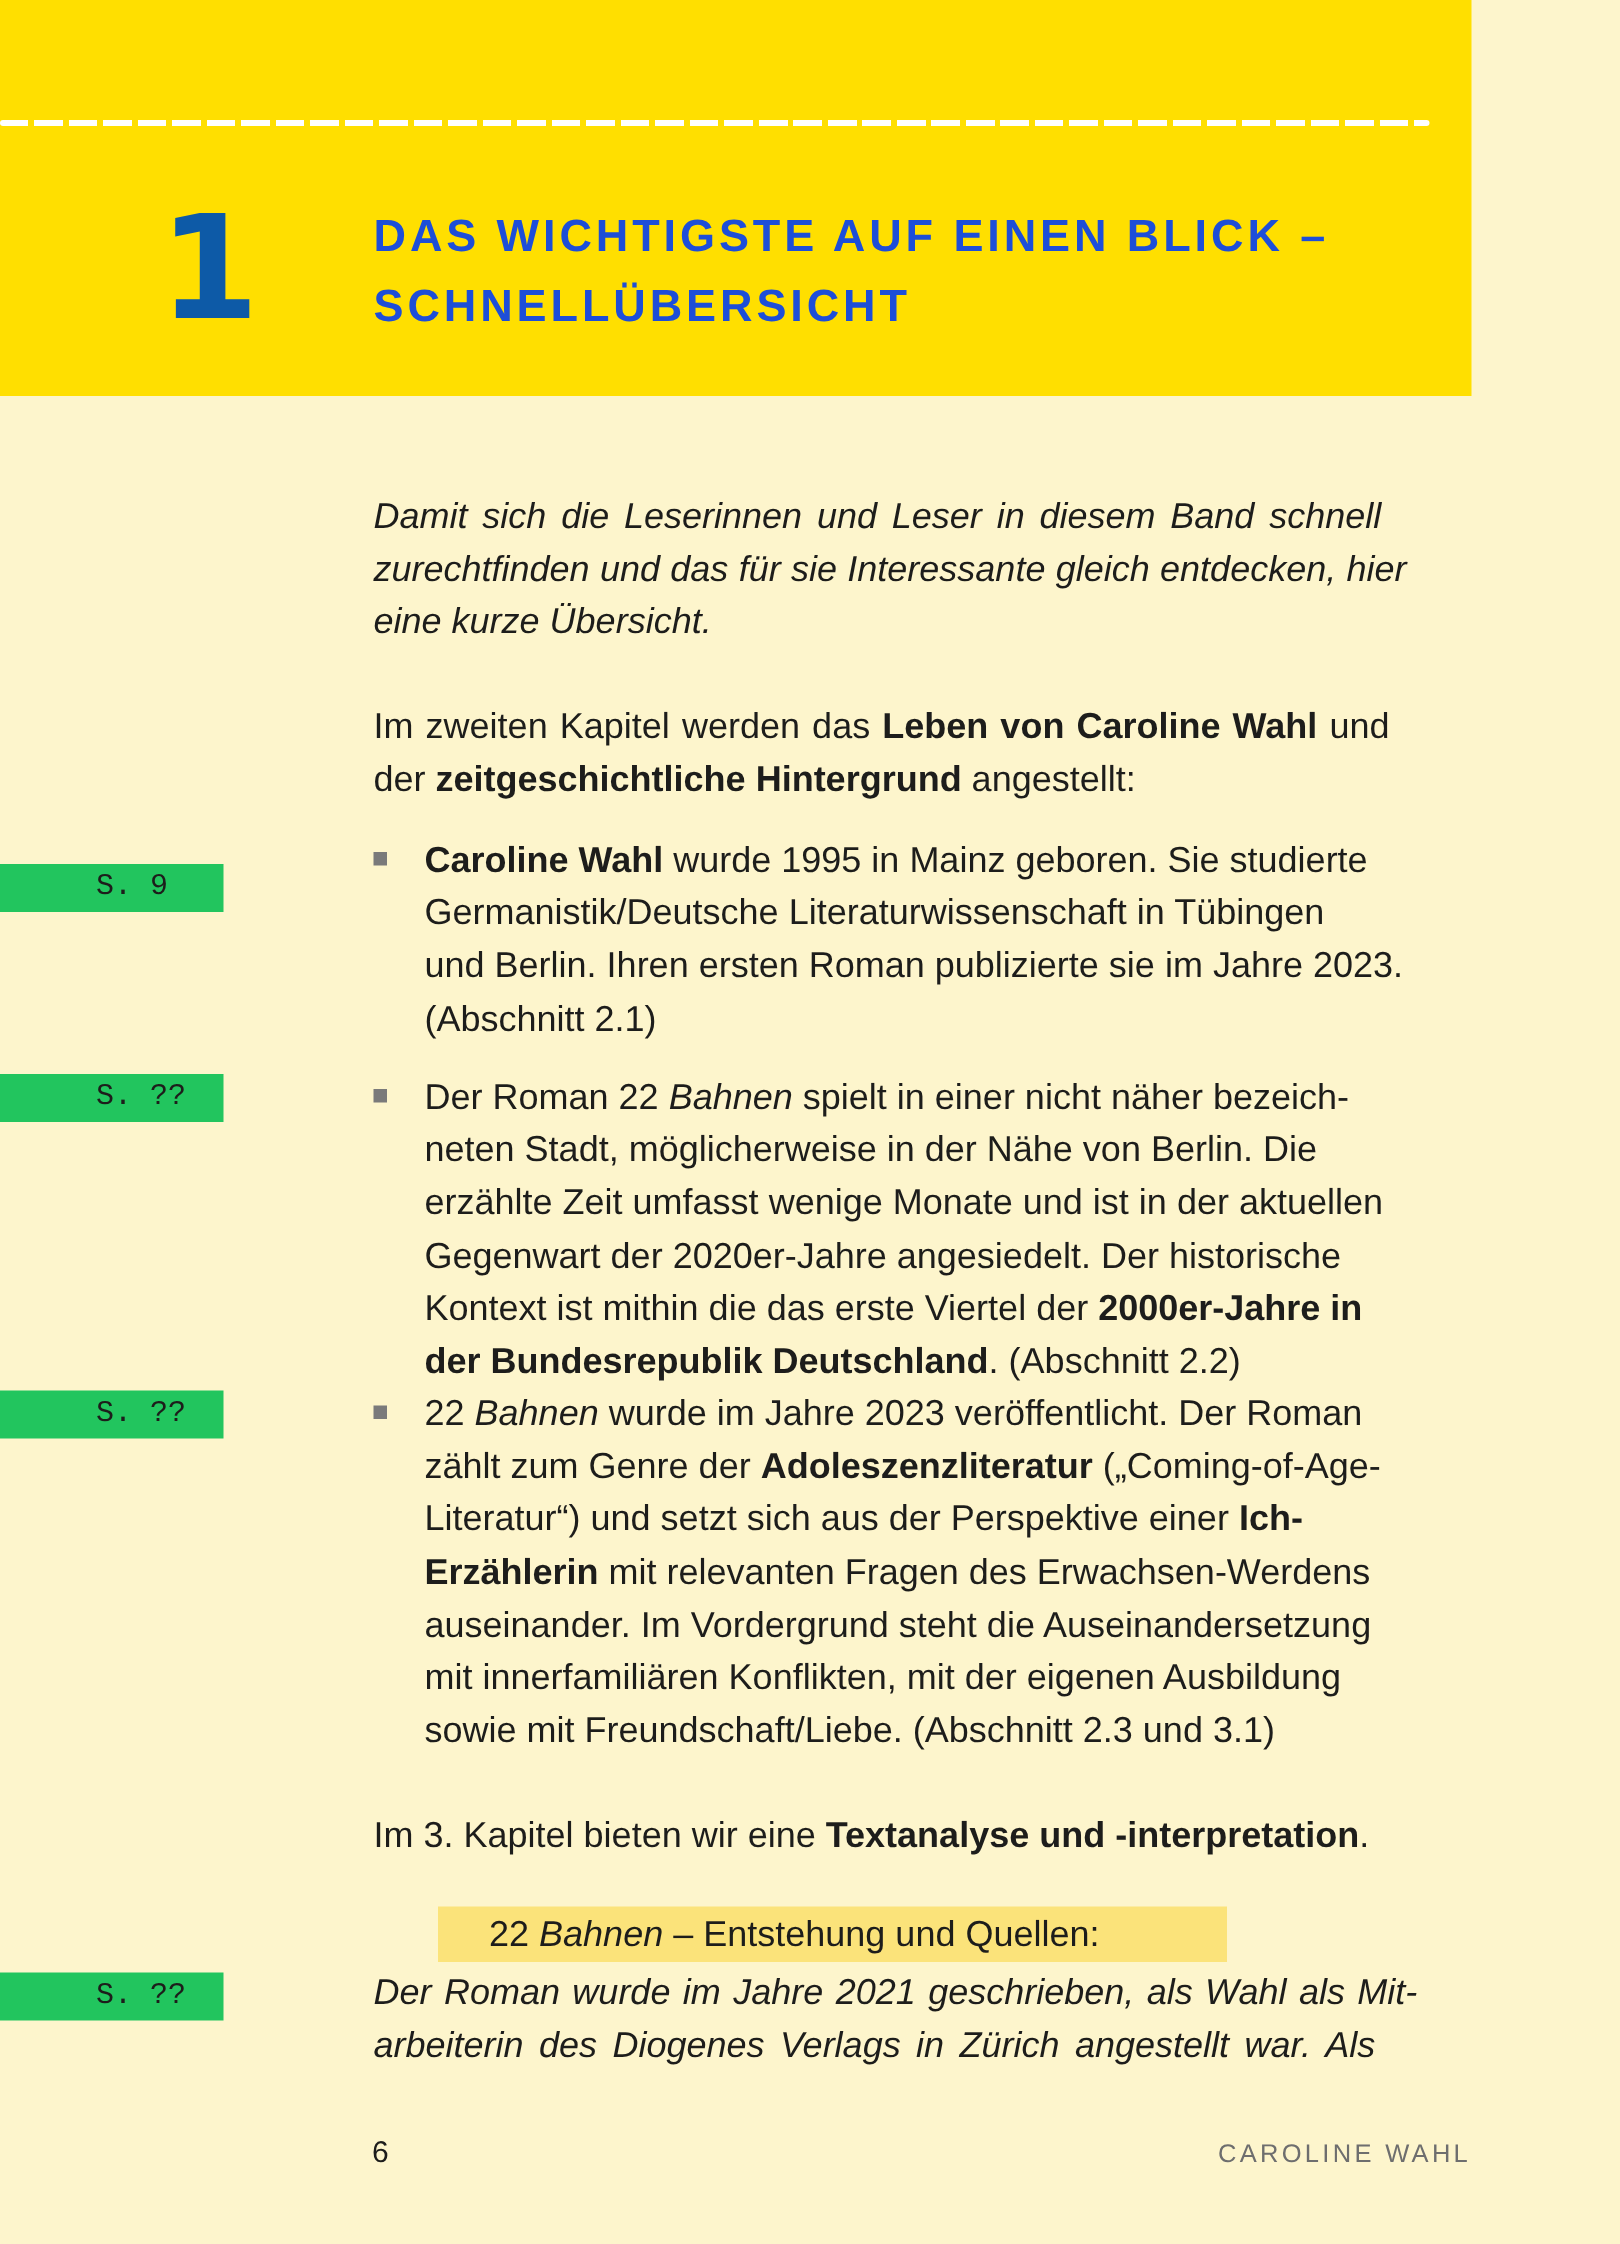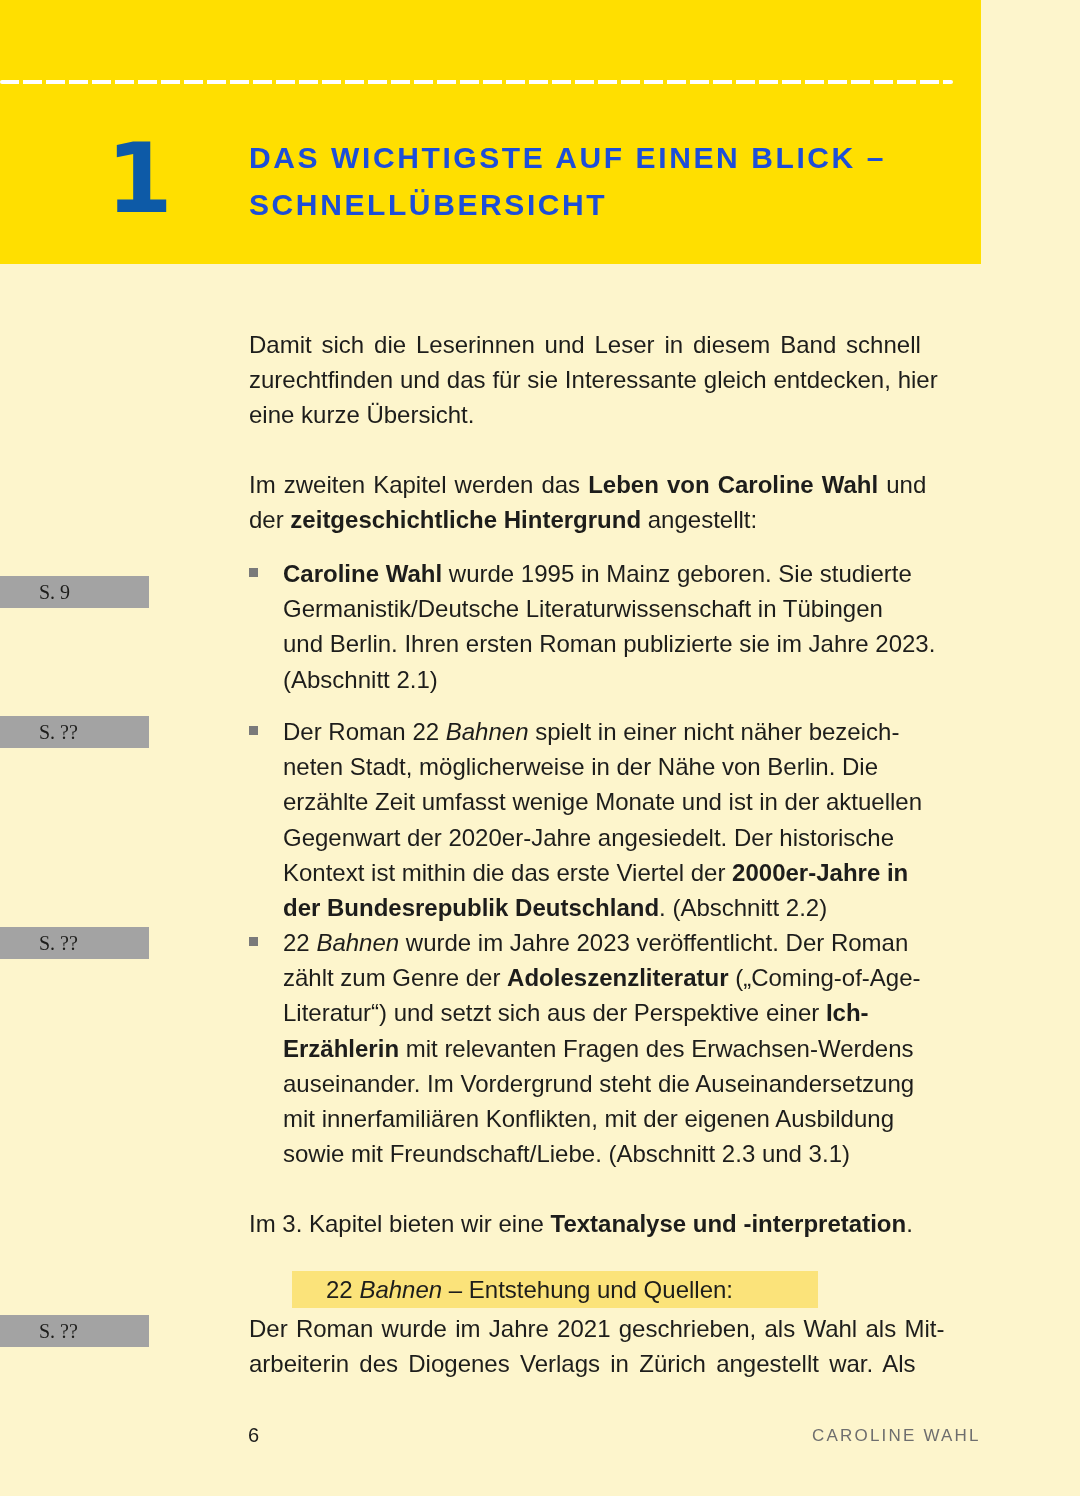--- a/index.html
+++ b/index.html
@@ -61,37 +61,37 @@
     .chapter-title span { display: block; white-space: nowrap; }
 
     .text-block {
       position: absolute;
       left: 249px;
       width: 736px;
       font-size: 24px;
       line-height: 35px;
       color: #1d1d1b;
     }
-    .justify { text-align: justify; text-align-last: left; }
+    .justify { text-align: justify; text-align-last: left; font-style: italic; }
     .line { display: block; white-space: nowrap; }
     b, .bold { font-weight: bold; }
     i, .ital { font-style: italic; }
 
     .margin-tag {
       position: absolute;
       left: 0;
       width: 149px;
       height: 32px;
-      background: #a3a3a3;
+      background: #22c55e;
       font-size: 20px;
       line-height: 32px;
       color: #1d1d1b;
       box-sizing: border-box;
-      padding-left: 39px;
-      font-family: Liberation Serif, serif;
+      padding-left: 64px;
+      font-family: Liberation Mono, monospace;
     }
 
     .bullet-list {
       position: absolute;
       left: 249px;
       width: 740px;
       font-size: 24px;
       line-height: 35.2px;
       margin: 0;
       padding: 0;

